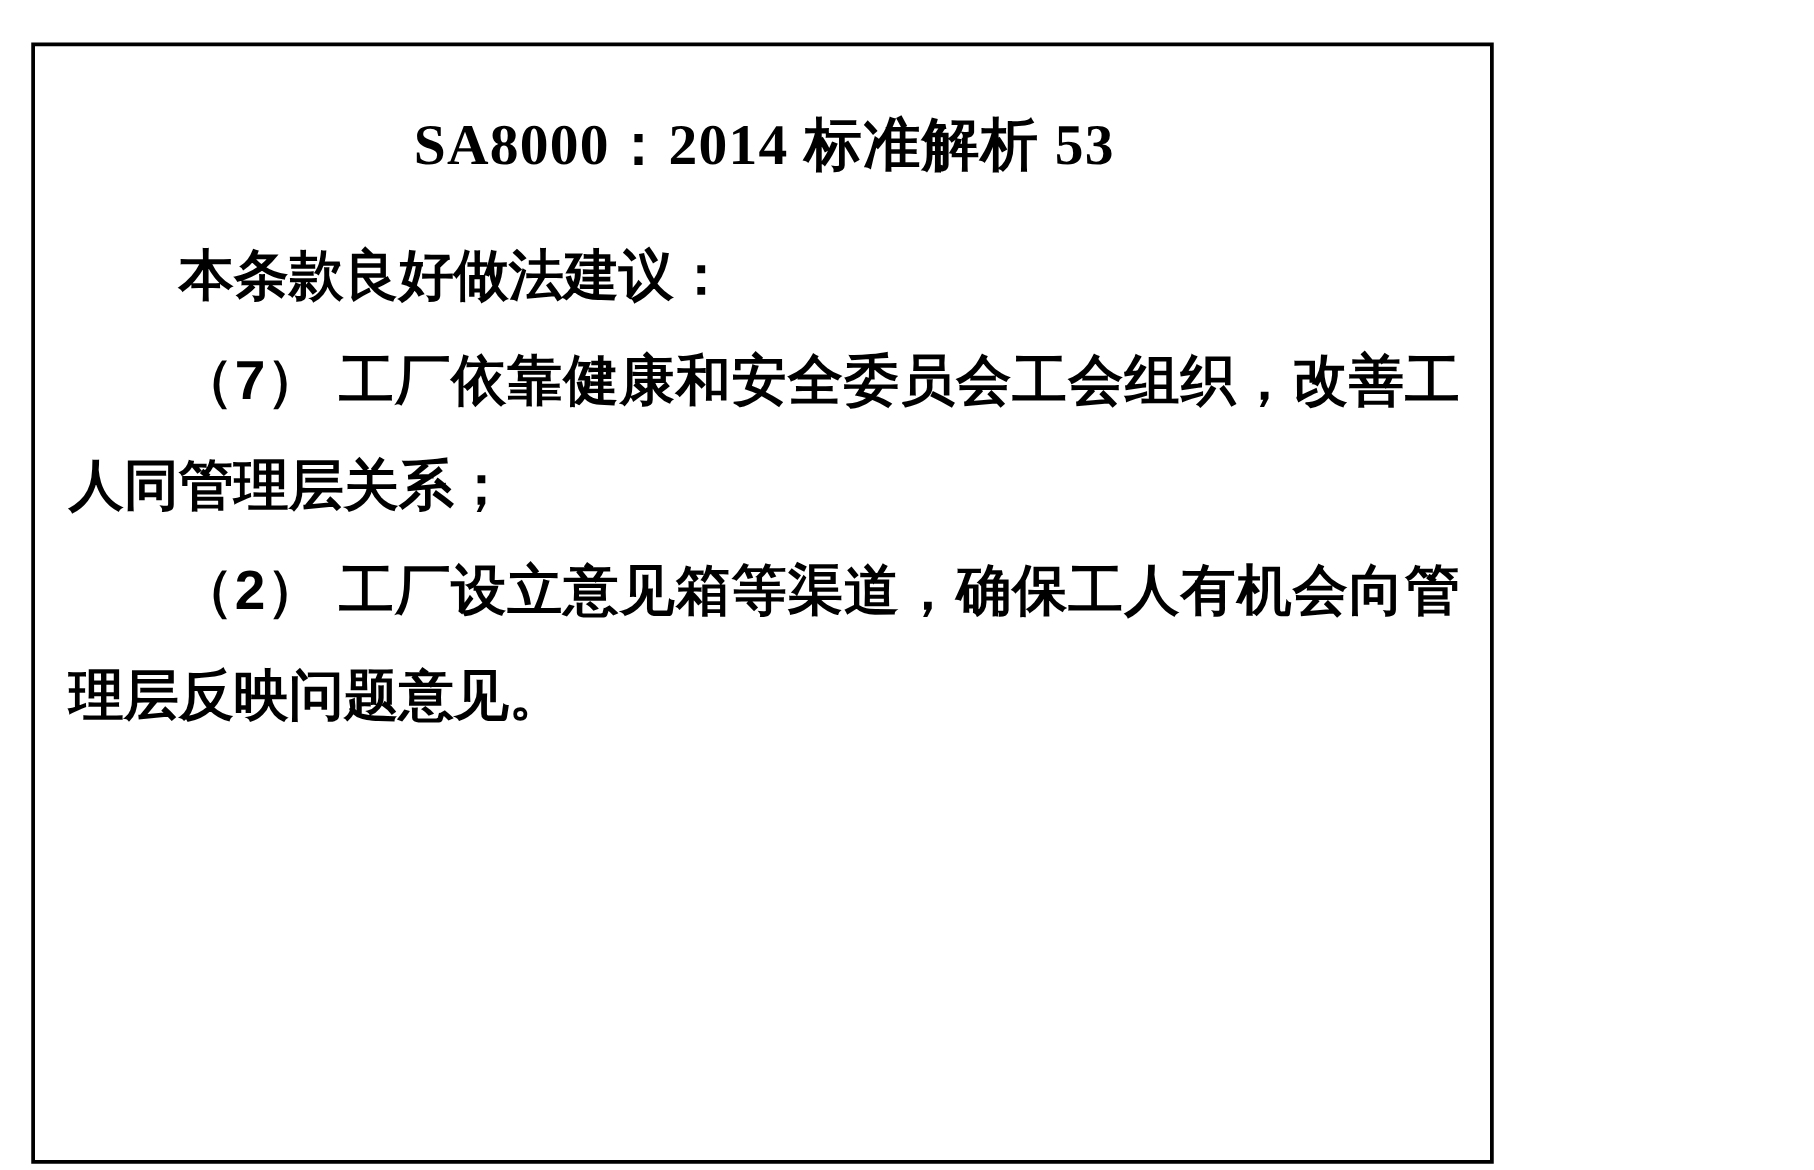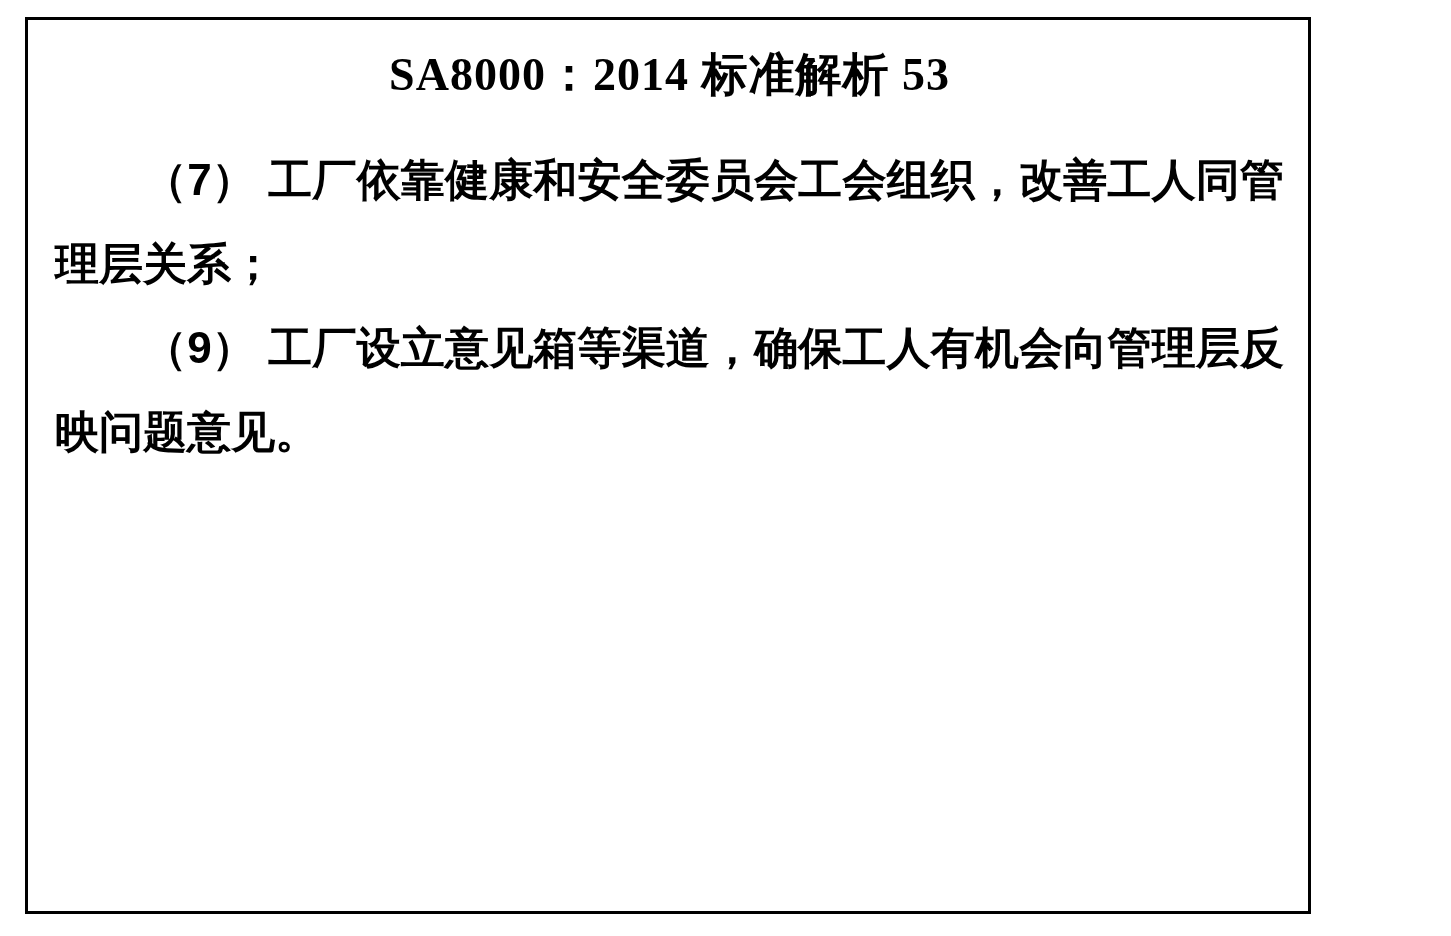--- a/index.html
+++ b/index.html
@@ -11,26 +11,26 @@
     position: relative;
     width: 1451px;
     height: 936px;
     background: #ffffff;
     color: #000000;
     overflow: hidden;
   }
   .frame {
     position: absolute;
     left: 25px;
-    top: 17px;
-    width: 1286px;
+    top: 34px;
+    width: 1170px;
     height: 897px;
     box-sizing: border-box;
     border: 3px solid #000000;
-    padding: 22px 24px 0 27px;
+    padding: 46px 24px 0 27px;
   }
   .title {
     margin: 0 0 30px 0;
     text-align: center;
     font-family: "Liberation Serif", serif;
     font-weight: 700;
     font-size: 46px;
     line-height: 66px;
     letter-spacing: 1px;
     color: #000000;
@@ -56,16 +56,17 @@
     font-family: "Liberation Sans", sans-serif;
     font-weight: 700;
   }
 </style>
 </head>
 <body>
 
 <div class="page">
   <div class="frame">
     <h1 class="title">SA8000：2014 标准解析 53</h1>
+    <p class="p-heading">本条款良好做法建议：</p>
     <p class="p-item">（7） 工厂依靠健康和安全委员会工会组织，改善工人同管理层关系；</p>
-    <p class="p-item">（9） 工厂设立意见箱等渠道，确保工人有机会向管理层反映问题意见。</p>
+    <p class="p-item">（2） 工厂设立意见箱等渠道，确保工人有机会向管理层反映问题意见。</p>
   </div>
 </div>
 
 </body></html>

